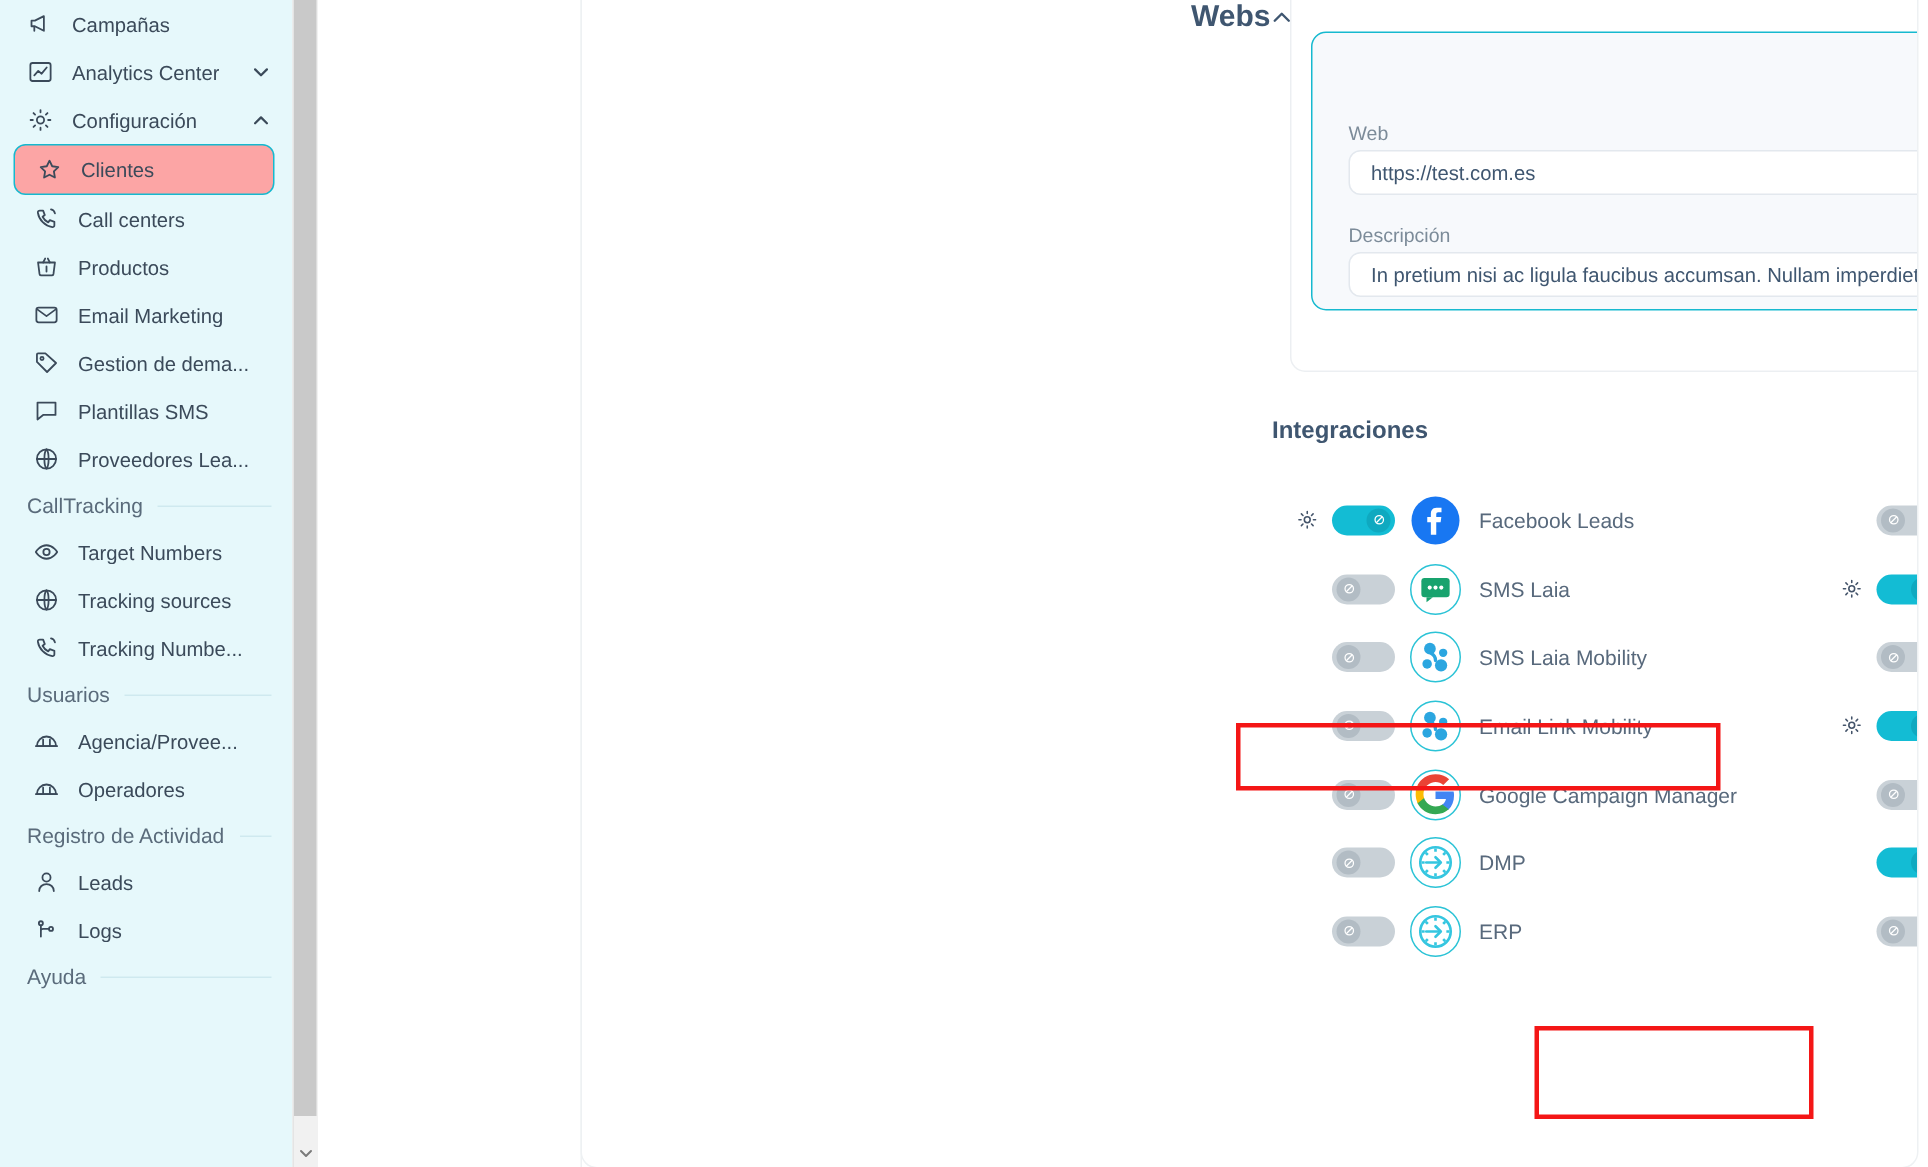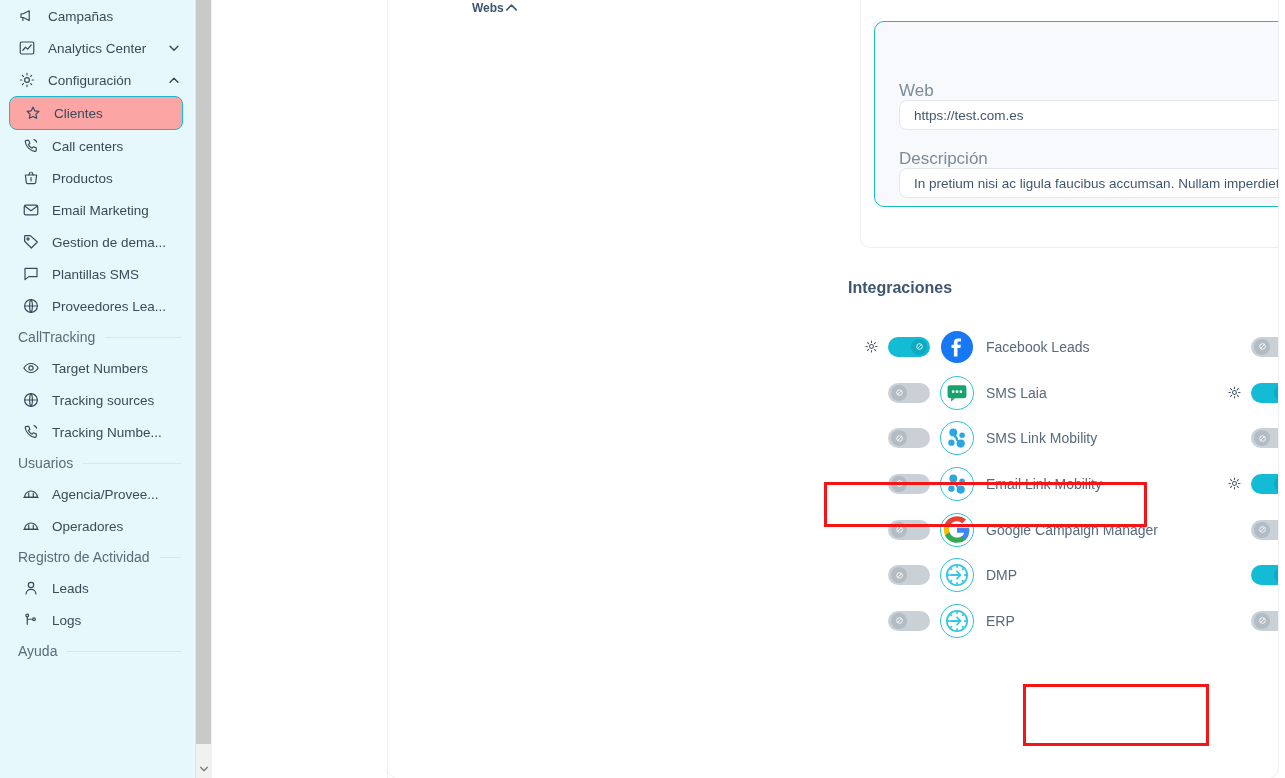--- a/index.html
+++ b/index.html
@@ -92,23 +92,23 @@
     width: 890px; height: 802px;
     background: #ffffff;
     border-radius: 10px;
     box-shadow: 0 0 0 1px #eef1f3;
     overflow: hidden;
   }
 
   .section-head {
     position: absolute; left: 84px; top: 24px;
     width: 712px;
-    display: flex; align-items: center; justify-content: flex-start;
+    display: flex; align-items: center; justify-content: center;
     color: #3f5670;
-    font-size: 12px; font-weight: 700;
+    font-size: 20px; font-weight: 700;
   }
   .section-head .caret { color: #3f5670; display:flex; }
 
   
   .webs-panel {
     position: absolute; left: 472px; top: 14px;
     width: 722px; height: 258px;
     background: #ffffff;
     border: 1px solid #eceff2;
     border-top: none;
@@ -116,21 +116,21 @@
   }
   .web-box {
     position: absolute; left: 13px; top: 31px;
     width: 694px; height: 186px;
     background: #f7f9fc;
     border: 1.5px solid #16b9cf;
     border-radius: 10px;
   }
   .field-label {
     position: absolute;
-    color: #7c8b99; font-size: 17px;
+    color: #7c8b99; font-size: 13px;
   }
   .field-input {
     position: absolute;
     background: #ffffff;
     border: 1px solid #e3e8ee;
     border-radius: 8px;
     height: 30px;
     display: flex; align-items: center;
     padding: 0 14px;
     color: #3f5670; font-size: 13.5px;
@@ -509,21 +509,21 @@
             </span>
             <span class="brand ring">
               <svg viewBox="0 0 28 28" width="26" height="26">
                 <circle cx="10" cy="8" r="4.2" fill="#2BA6E0"></circle>
                 <circle cx="19.5" cy="11" r="3" fill="#2BA6E0"></circle>
                 <circle cx="8" cy="19" r="3.4" fill="#2BA6E0"></circle>
                 <circle cx="18" cy="20" r="4.4" fill="#2BA6E0"></circle>
                 <path d="M11 11.5c2 1 3 3 3 5" stroke="#2BA6E0" stroke-width="2.4" fill="none" stroke-linecap="round"></path>
               </svg>
             </span>
-            <span class="int-label">SMS Link Mobility</span>
+            <span class="int-label">SMS Laia Mobility</span>
           </div>
           <div class="int-row">
             <span class="gear-slot empty">
               <svg viewBox="0 0 20 20" width="15" height="15" fill="none" stroke="currentColor" stroke-width="1.4">
                 <circle cx="10" cy="10" r="2.6"></circle>
                 <path d="M10 2.6v1.9M10 15.5v1.9M2.6 10h1.9M15.5 10h1.9M4.8 4.8l1.4 1.4M13.8 13.8l1.4 1.4M15.2 4.8l-1.4 1.4M6.2 13.8l-1.4 1.4" stroke-linecap="round"></path>
               </svg>
             </span>
             <span class="toggle off">
               <span class="knob">

